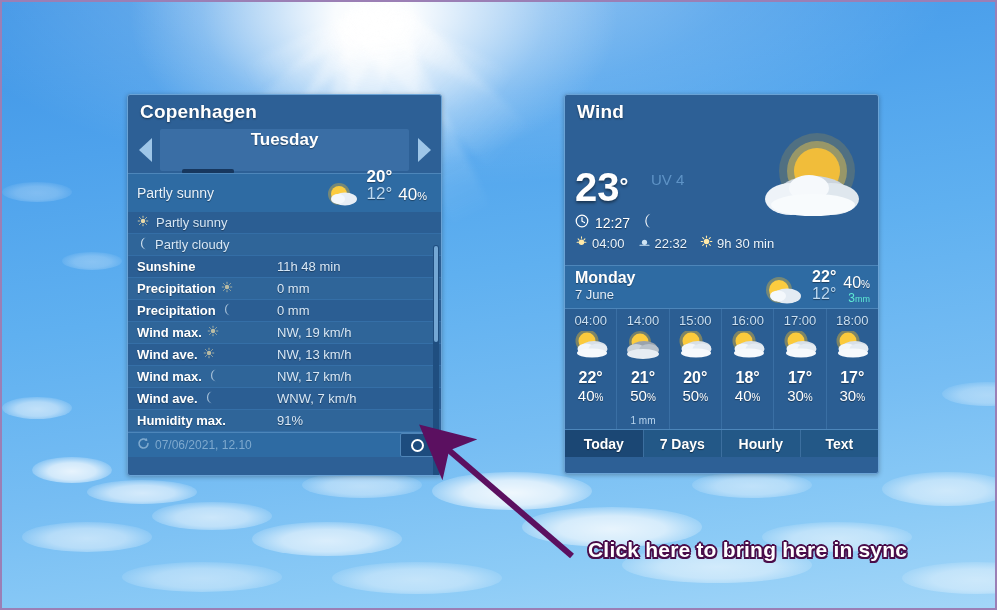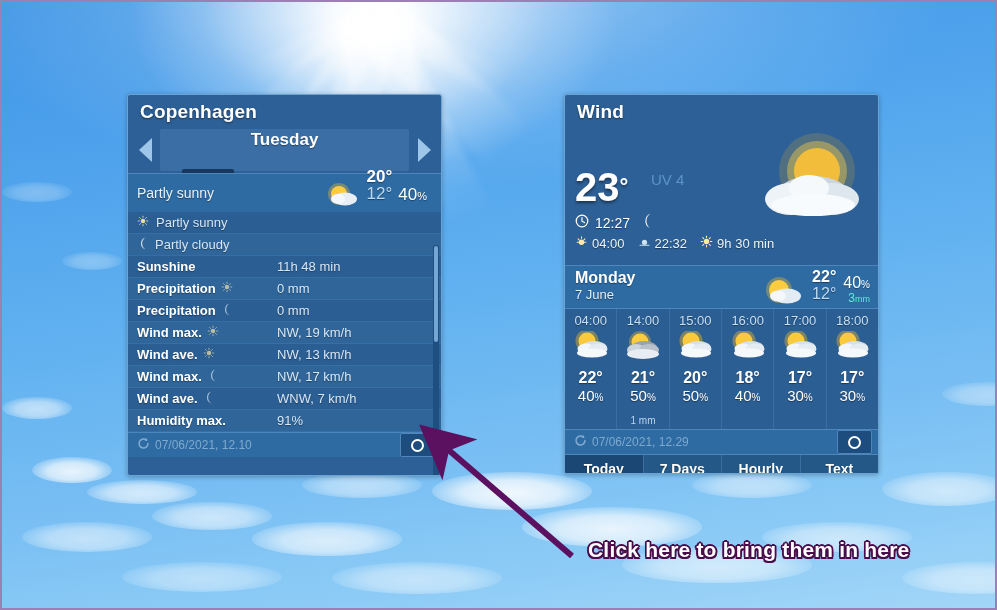--- a/index.html
+++ b/index.html
@@ -765,47 +765,33 @@
               <ellipse cx="23" cy="17" rx="13" ry="7" fill="#d7dfe7"></ellipse>
               <ellipse cx="15" cy="18" rx="8.5" ry="5.5" fill="#f2f6fa"></ellipse>
               <ellipse cx="27" cy="18" rx="9.5" ry="5.5" fill="#e4ebf2"></ellipse>
               <ellipse cx="21" cy="22" rx="15" ry="4.5" fill="#f6f9fc"></ellipse>
             </svg></div>
           <div class="h-temp">17°</div>
           <div class="h-pop">30<span class="pct">%</span></div>
         </div>
       </div>
 
-    <div class="footbar">
-      <span class="stamp">
-        <span>
-          <svg width="13" height="13" viewBox="0 0 16 16">
-            <path d="M13.5 8a5.5 5.5 0 1 1-1.8-4.05" stroke="#7ea9ce" stroke-width="2" fill="none" stroke-linecap="round"></path>
-            <path d="M12.2 1.2 L12.6 4.8 L9.1 4.2 Z" fill="#7ea9ce"></path>
-          </svg>
-        </span>
-        <span>07/06/2021, 12.29</span>
-      </span>
-      <span class="sync-btn">
-        <span class="ring"></span>
-      </span>
-    </div>
 
     <div class="tabs" id="oslo-tabs">
         <div class="tab active">Today</div>
         <div class="tab">7 Days</div>
         <div class="tab">Hourly</div>
         <div class="tab">Text</div>
       </div>
   </div>
 
   <svg id="arrow" width="997" height="610">
     <defs>
       <marker id="ah" markerWidth="9" markerHeight="9" refX="6.6" refY="4.5" orient="auto">
         <path d="M0,0 L9,4.5 L0,9 L2.4,4.5 Z" fill="#5b1060"></path>
       </marker>
     </defs>
     <line x1="570" y1="554" x2="428" y2="432" stroke="#5b1060" stroke-width="6" marker-end="url(#ah)"></line>
   </svg>
 
-  <div id="annotation">Click here to bring them in here</div>
+  <div id="annotation">Click here to bring here in sync</div>
 
 </div>
 
 </body></html>

